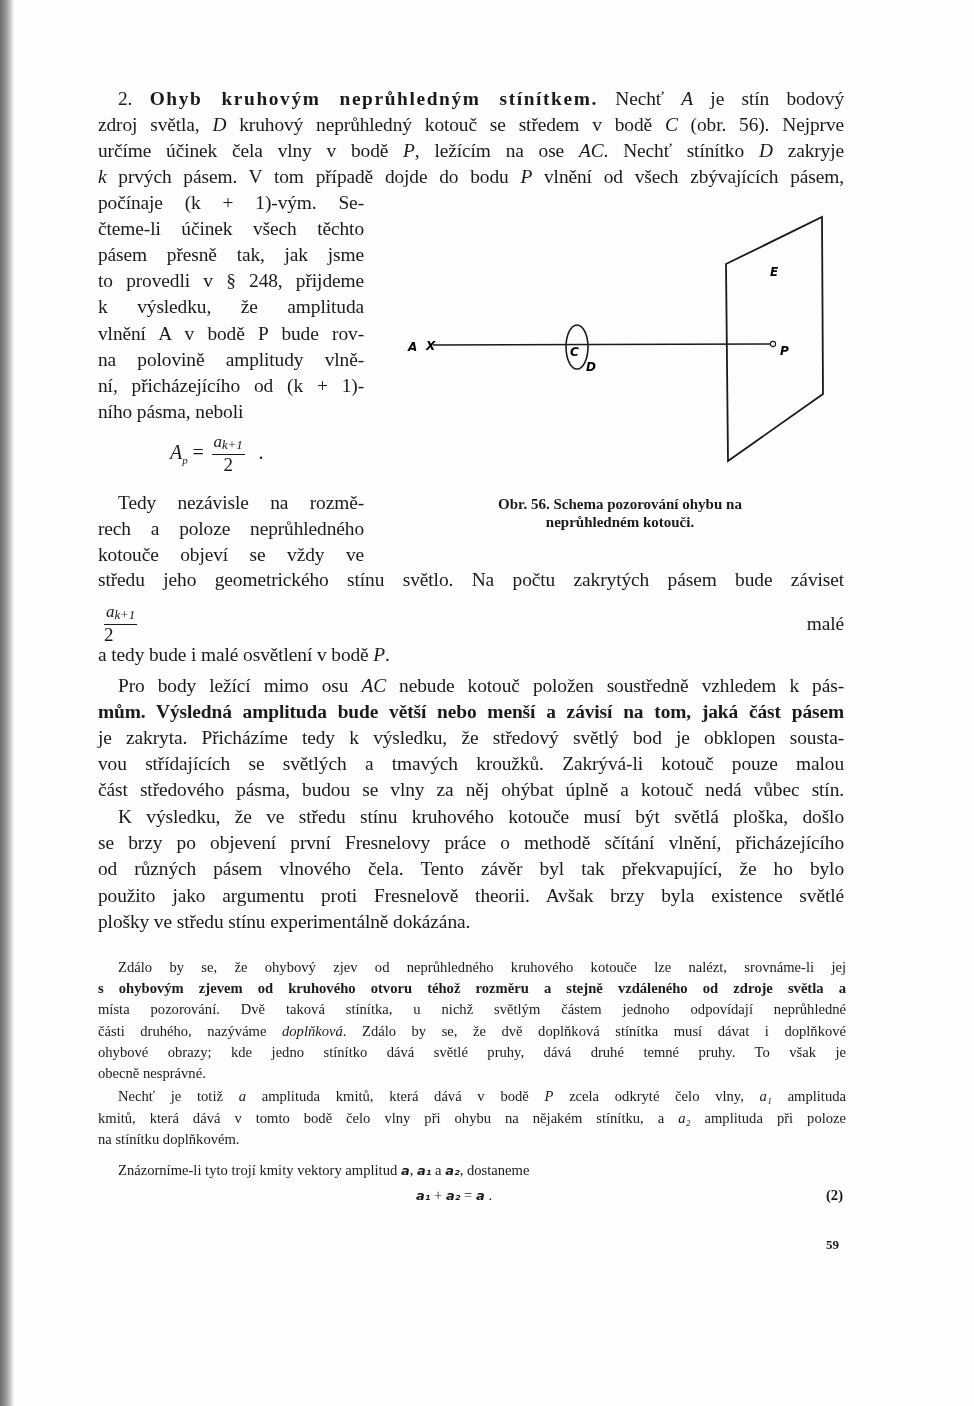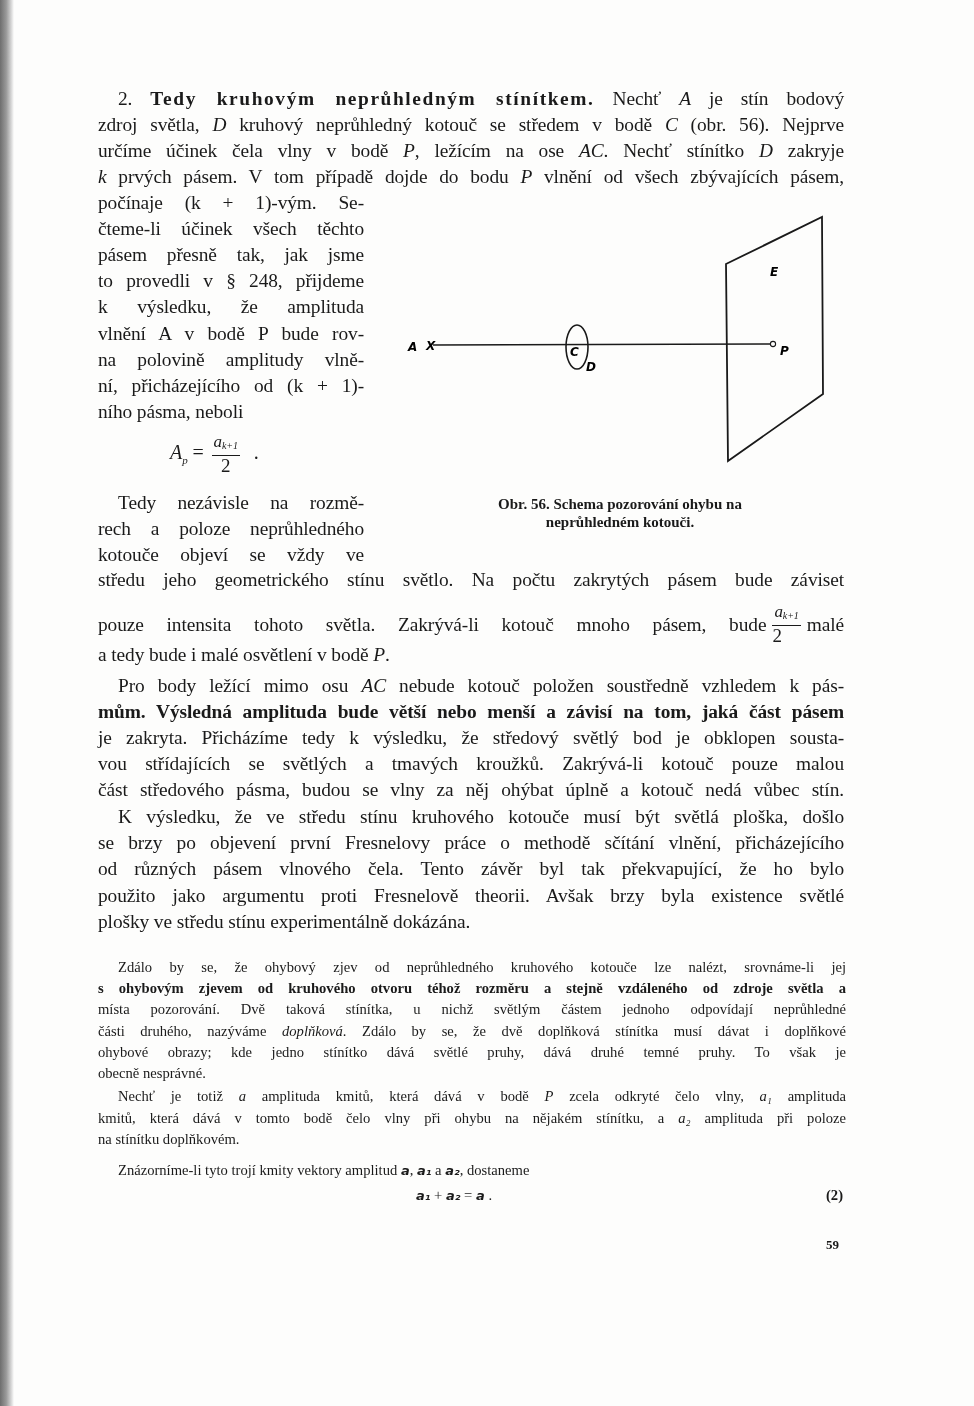--- a/index.html
+++ b/index.html
@@ -20,33 +20,33 @@
   .just { text-align: justify; text-align-last: justify; }
   .wide { left: 98px; width: 746px; }
   .narrow { left: 98px; width: 266px; }
   i, .it { font-style: italic; }
   .heading-spaced { letter-spacing: 1.6px; font-weight: bold; }
   .small { font-size: 14.6px; line-height: 22px; position: absolute; white-space: nowrap; }
   .sw { left: 98px; width: 748px; }
   .frac { display: inline-block; vertical-align: middle; text-align: center; margin: 0 3px; }
   .frac .num { display: block; border-bottom: 1.2px solid #1a1a1a; font-style: italic; font-size: 17px; line-height: 18px; padding: 0 2px; }
   .frac .den { display: block; font-size: 19px; line-height: 20px; }
-  .frac sub, .frac .sub { font-size: 10px; vertical-align: -2px; }
+  .frac sub, .frac .sub { font-size: 13px; vertical-align: -2px; }
   .caption { position: absolute; left: 440px; width: 360px; text-align: center; font-size: 15px; line-height: 19px; font-weight: bold; }
   .bold-sans { font-family: "DejaVu Sans", sans-serif; font-weight: bold; font-style: italic; font-size: 13px; }
   svg text { font-family: "DejaVu Sans", sans-serif; font-style: italic; font-weight: bold; }
 </style>
 </head>
 <body>
 
 <div class="scan-edge"></div>
 
 <div class="line just wide" style="top:86px; left:118px; width:726px;">
   <span>2.</span>
-  <span class="heading-spaced">Tedy kruhovým neprůhledným stínítkem.</span>
+  <span class="heading-spaced">Ohyb kruhovým neprůhledným stínítkem.</span>
   <span>Nechť </span><i>A</i><span> je stín bodový</span>
 </div>
 <div class="line just wide" style="top:112px;">
   <span>zdroj světla, </span><i>D</i><span> kruhový neprůhledný kotouč se středem v bodě </span><i>C</i><span> (obr. 56). Nejprve</span>
 </div>
 <div class="line just wide" style="top:138px;">
   <span>určíme účinek čela vlny v bodě </span><i>P</i><span>, ležícím na ose </span><i>AC</i><span>. Nechť stínítko </span><i>D</i><span> zakryje</span>
 </div>
 <div class="line just wide" style="top:164px;">
   <i>k</i><span> prvých pásem. V tom případě dojde do bodu </span><i>P</i><span> vlnění od všech zbývajících pásem,</span>
@@ -90,21 +90,20 @@
   <text x="570" y="356" font-size="12">C</text>
   <text x="586" y="371" font-size="12">D</text>
   <text x="770" y="276" font-size="12" font-weight="normal">E</text>
   <text x="780" y="355" font-size="12">P</text>
 </svg>
 <div class="caption" style="top:495px;">Obr. 56. Schema pozorování ohybu na</div>
 <div class="caption" style="top:513px;">neprůhledném kotouči.</div>
 
 <div class="line just wide" style="top:567px;">středu jeho geometrického stínu světlo. Na počtu zakrytých pásem bude záviset</div>
 <div class="line just wide" style="top:603px; display:flex; align-items:center; justify-content:space-between;">
-  <span style="flex:1; text-align:justify; text-align-last:justify;">pouze intensita tohoto světla. Zakrývá-li kotouč mnoho pásem, bude</span>
   <span class="frac" style="margin:0 6px;">
     <span class="num"><span>a</span><span class="sub">k+1</span></span>
     <span class="den">2</span>
   </span>
   <span>malé</span>
 </div>
 <div class="line" style="top:642px; left:98px;">
   <span>a tedy bude i malé osvětlení v bodě </span><i>P</i><span>.</span>
 </div>
 

